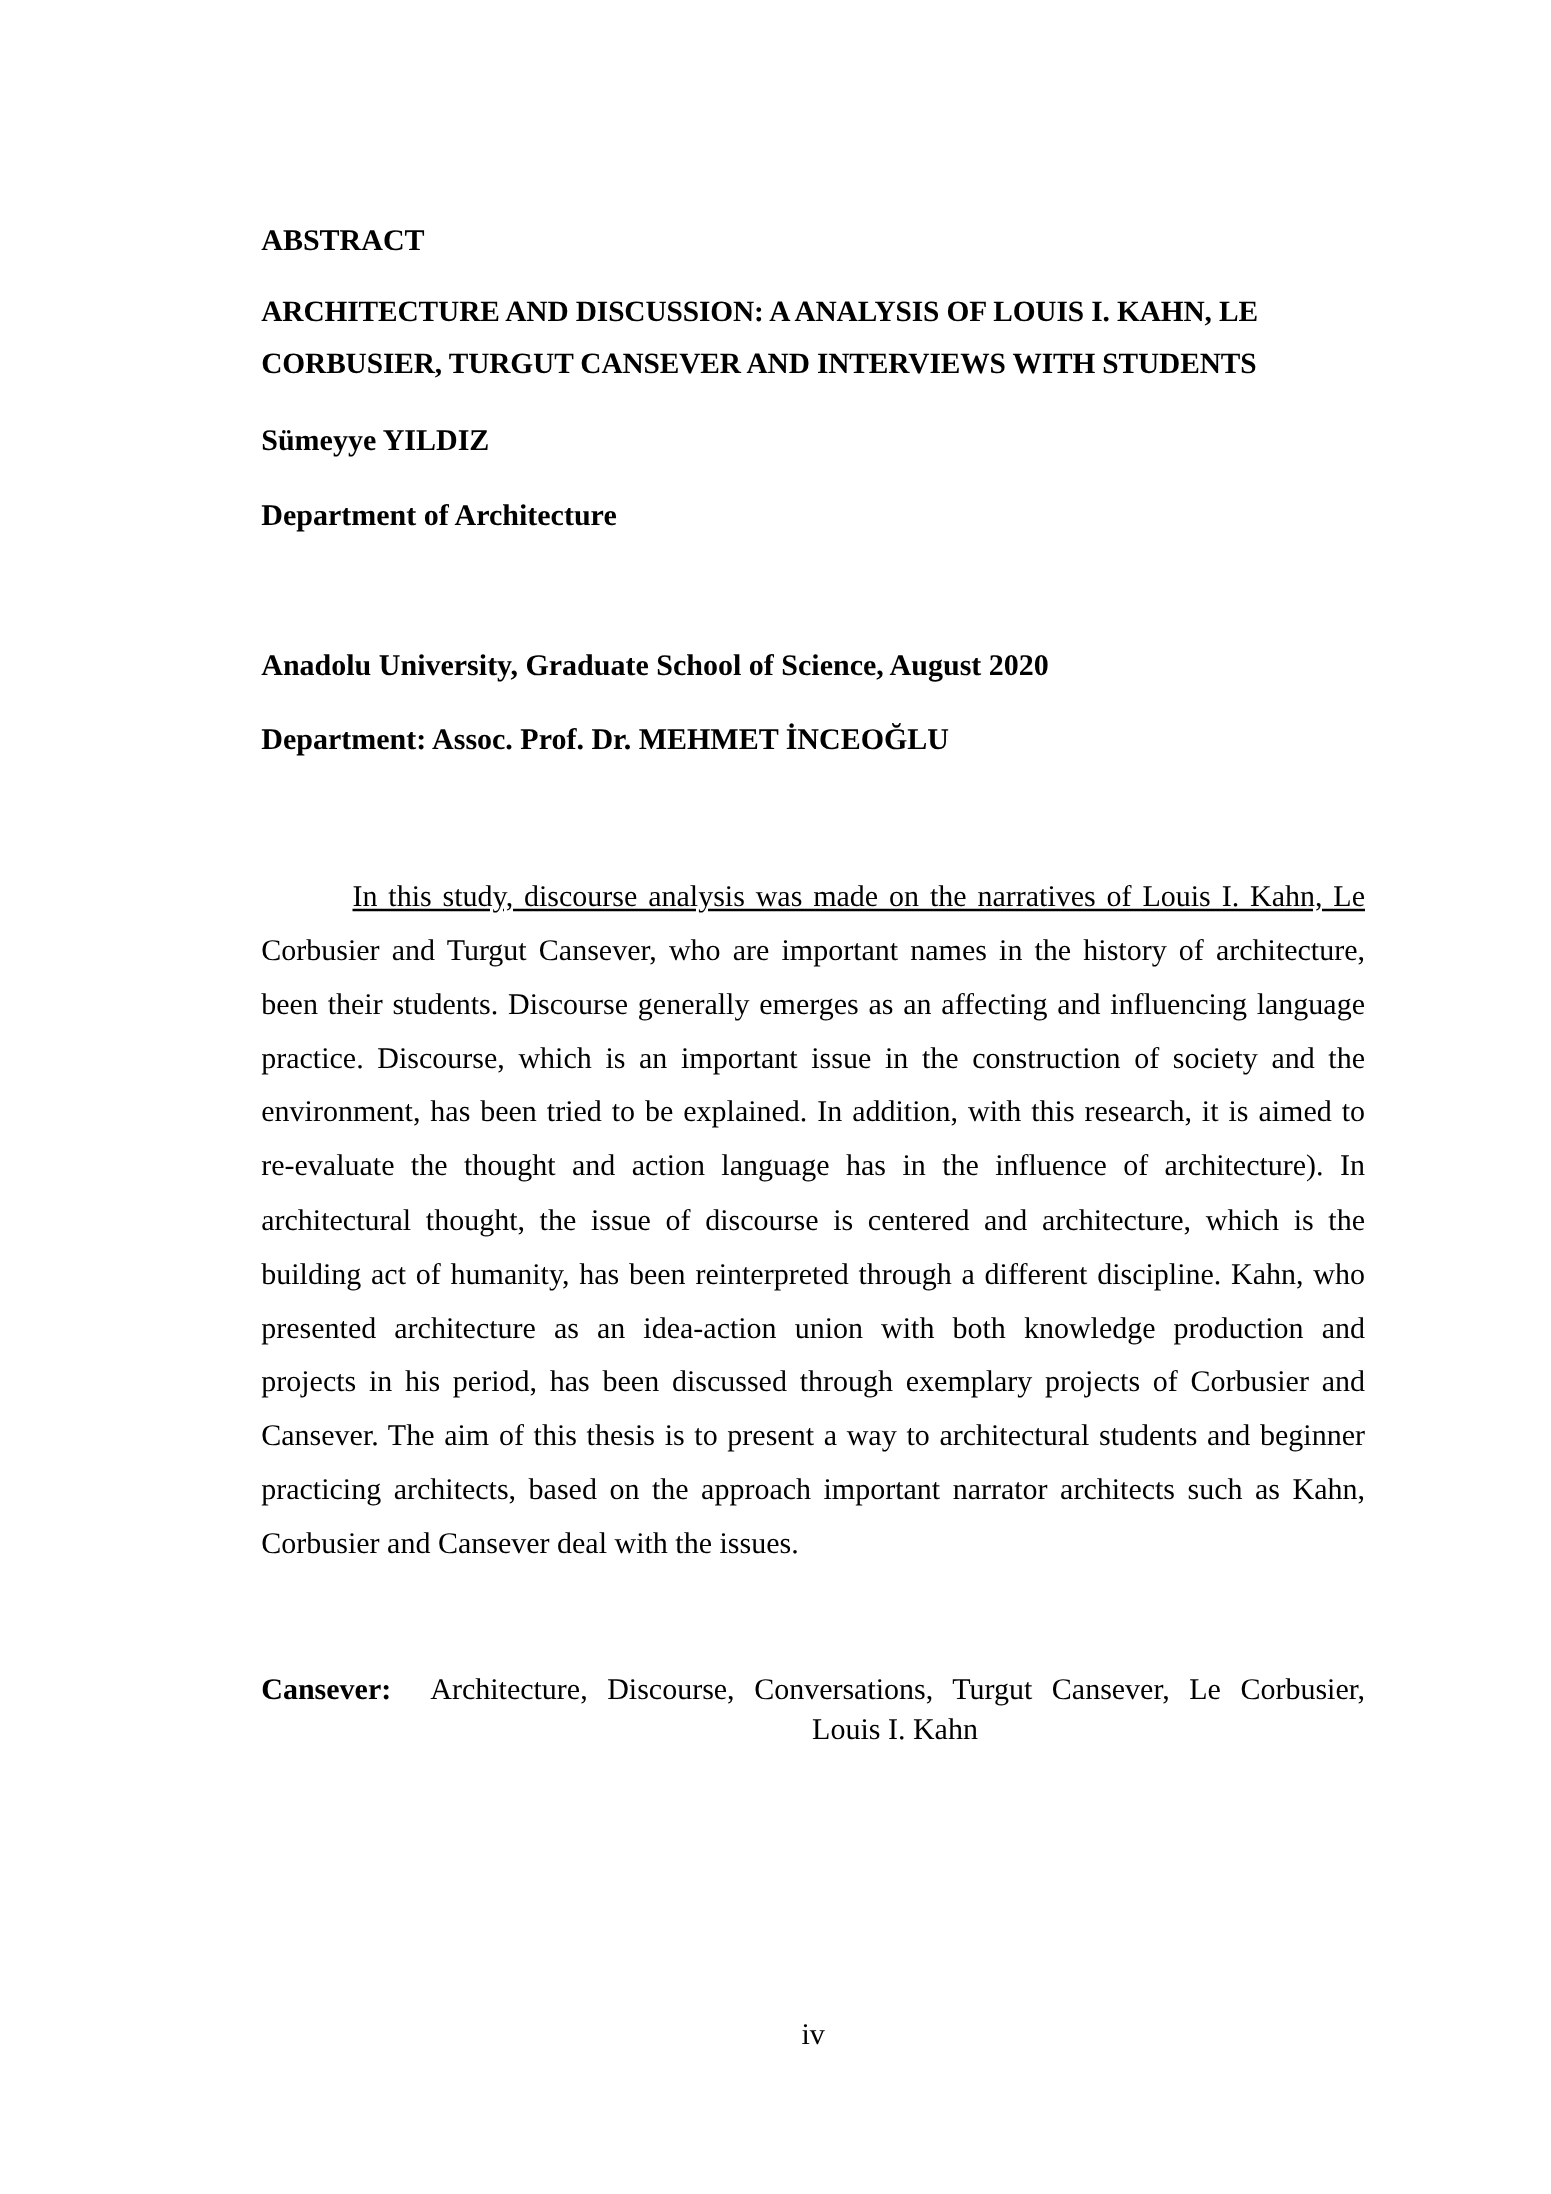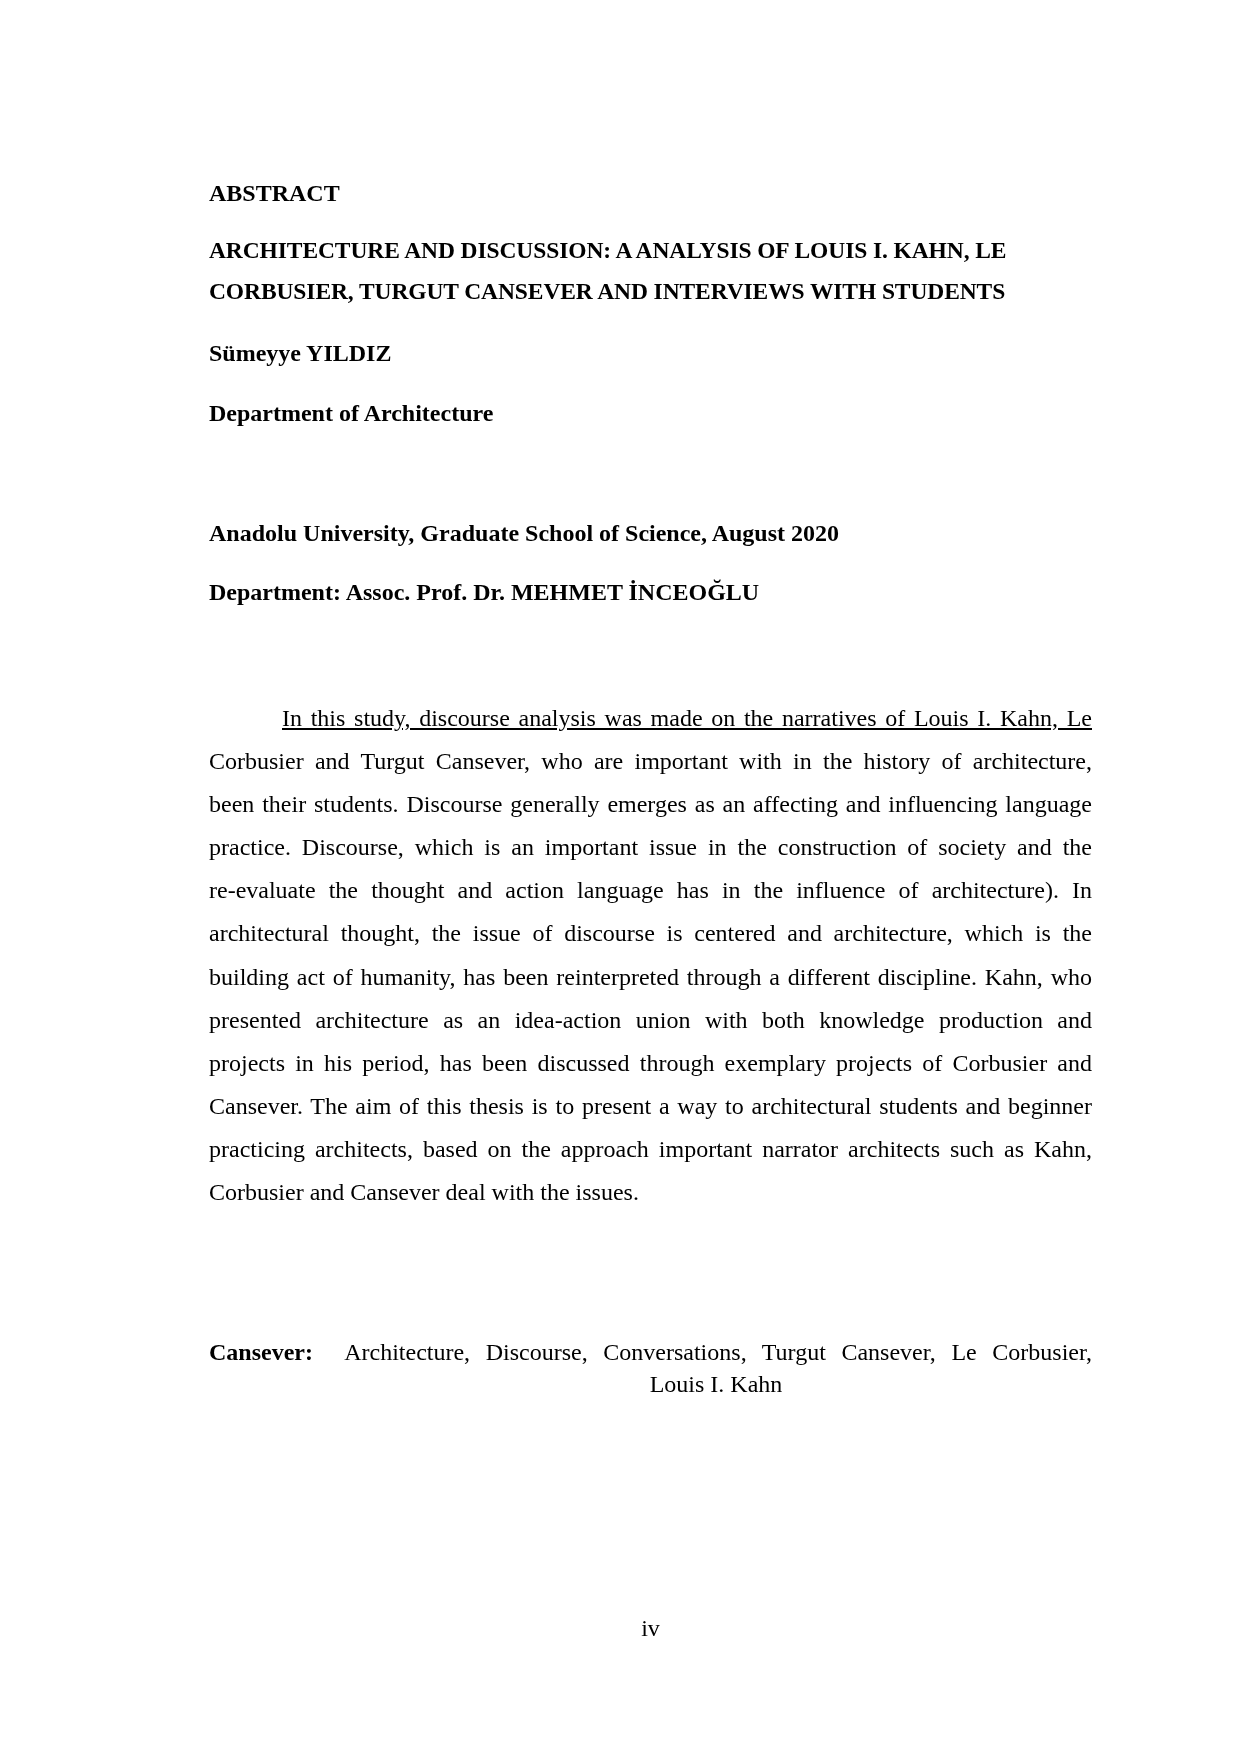--- a/index.html
+++ b/index.html
@@ -105,23 +105,24 @@
   <div class="center-line title-line" style="top:238px;">ARCHITECTURE AND DISCUSSION: A ANALYSIS OF LOUIS I. KAHN, LE</div>
   <div class="center-line title-line" style="top:279px;">CORBUSIER, TURGUT CANSEVER AND INTERVIEWS WITH STUDENTS</div>
 
   <div class="center-line" style="top:341px;">Sümeyye YILDIZ</div>
   <div class="center-line" style="top:401px;">Department of Architecture</div>
   <div class="center-line" style="top:521px;">Anadolu University, Graduate School of Science, August 2020</div>
   <div class="center-line" style="top:580px;">Department: Assoc. Prof. Dr. MEHMET İNCEOĞLU</div>
 
   <div class="body-text">
     <span class="body-line first">In this study, discourse analysis was made on the narratives of Louis I. Kahn, Le</span>
-    <span class="body-line">Corbusier and Turgut Cansever, who are important with in the history of architecture,</span>
+    <span class="body-line">Corbusier and Turgut Cansever, who are important names in the history of architecture,</span>
     <span class="body-line">been their students. Discourse generally emerges as an affecting and influencing language</span>
     <span class="body-line">practice. Discourse, which is an important issue in the construction of society and the</span>
+    <span class="body-line">environment, has been tried to be explained. In addition, with this research, it is aimed to</span>
     <span class="body-line">re-evaluate the thought and action language has in the influence of architecture). In</span>
     <span class="body-line">architectural thought, the issue of discourse is centered and architecture, which is the</span>
     <span class="body-line">building act of humanity, has been reinterpreted through a different discipline. Kahn, who</span>
     <span class="body-line">presented architecture as an idea-action union with both knowledge production and</span>
     <span class="body-line">projects in his period, has been discussed through exemplary projects of Corbusier and</span>
     <span class="body-line">Cansever. The aim of this thesis is to present a way to architectural students and beginner</span>
     <span class="body-line">practicing architects, based on the approach important narrator architects such as Kahn,</span>
     <span class="body-line last">Corbusier and Cansever deal with the issues.</span>
   </div>
 

